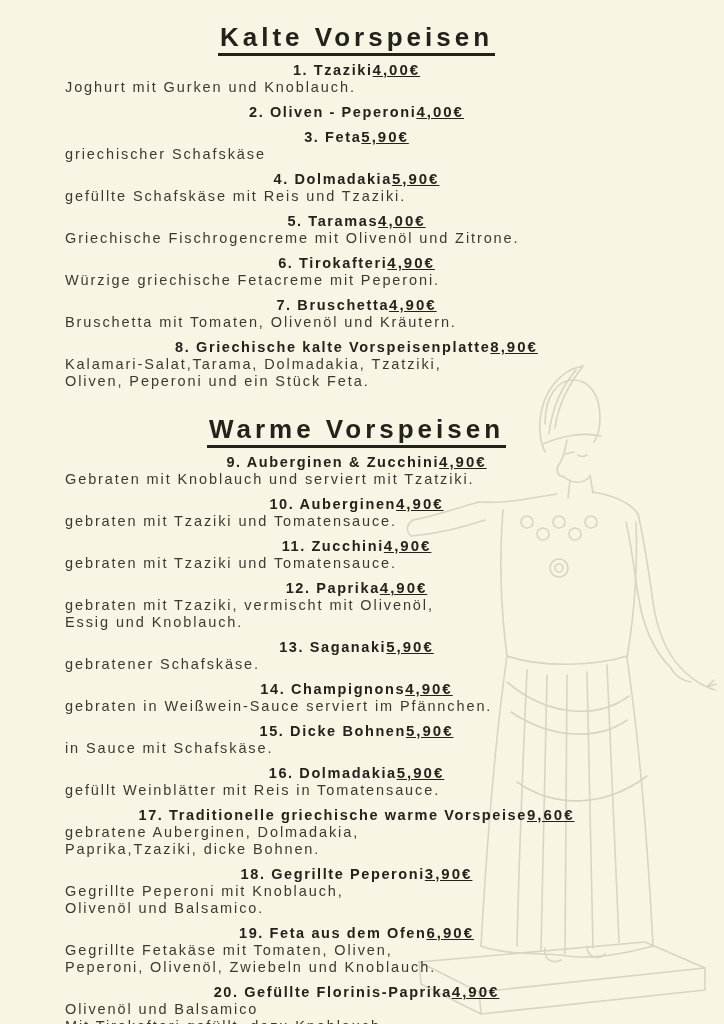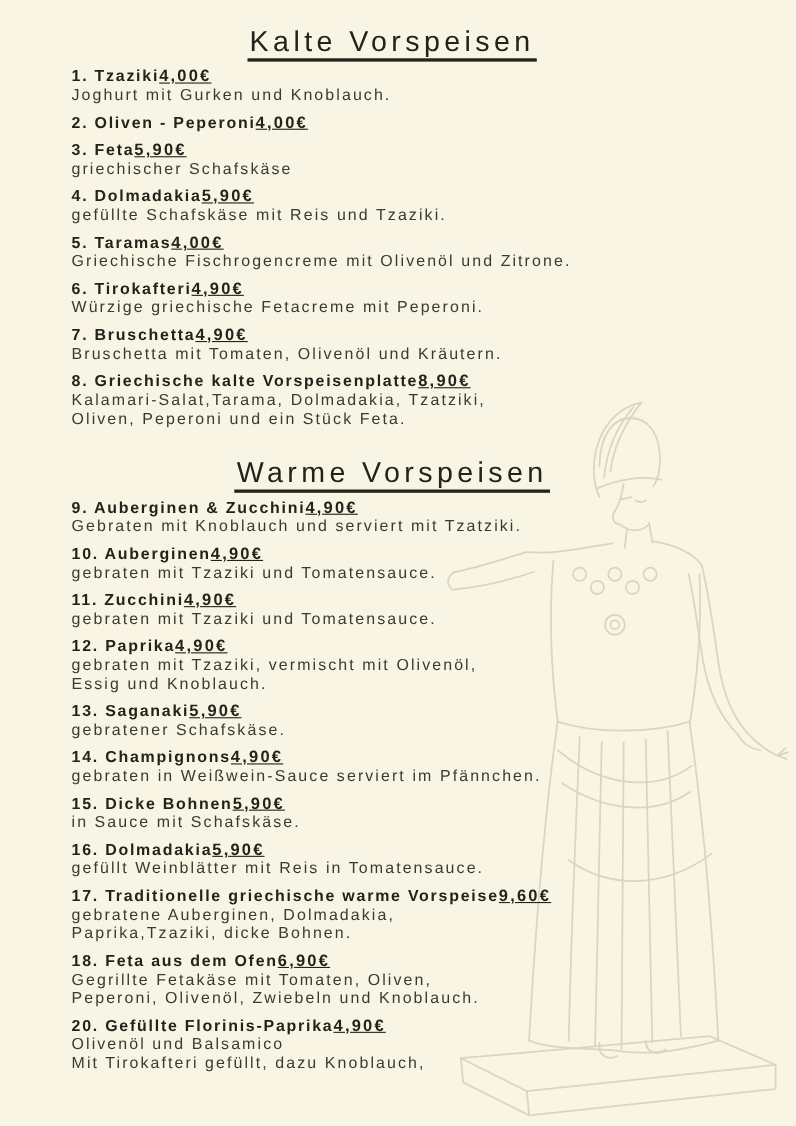--- a/index.html
+++ b/index.html
@@ -40,33 +40,33 @@
   .section-title-wrap{
     text-align:center;
     margin-bottom:5px;
   }
   .menu-section + .menu-section .section-title-wrap{
     margin-top:24px;
   }
   .section-title{
     display:inline-block;
     font-size:26px;
-    font-weight:400;
+    font-weight:700;
     letter-spacing:4px;
     line-height:30px;
     border-bottom:3px solid var(--ink);
     padding:0 2px 1px 2px;
     white-space:nowrap;
   }
   .menu-item{
     margin-bottom:7px;
   }
   .item-row{
     display:flex;
-    justify-content:flex-start;
+    justify-content:center;
     align-items:baseline;
   }
   .item-name{
     font-size:14.5px;
     font-weight:700;
     letter-spacing:1.6px;
     line-height:17px;
     white-space:nowrap;
   }
   .item-price{
@@ -333,24 +333,34 @@
     <div class="item-row">
       <span class="item-name">17. Traditionelle griechische warme Vorspeise</span>
       <span class="item-price">9,60€</span>
     </div>
     <div class="item-desc">
               <div class="desc-line">gebratene Auberginen, Dolmadakia,</div>
               <div class="desc-line">Paprika,Tzaziki, dicke Bohnen.</div>
             </div>
   </div>
 
-
-  <div class="menu-item">
-    <div class="item-row">
-      <span class="item-name">18. Feta aus dem Ofen</span>
+  <div class="menu-item">
+    <div class="item-row">
+      <span class="item-name">18. Gegrillte Peperoni</span>
+      <span class="item-price">3,90€</span>
+    </div>
+    <div class="item-desc">
+              <div class="desc-line">Gegrillte Peperoni mit Knoblauch,</div>
+              <div class="desc-line">Olivenöl und Balsamico.</div>
+            </div>
+  </div>
+
+  <div class="menu-item">
+    <div class="item-row">
+      <span class="item-name">19. Feta aus dem Ofen</span>
       <span class="item-price">6,90€</span>
     </div>
     <div class="item-desc">
               <div class="desc-line">Gegrillte Fetakäse mit Tomaten, Oliven,</div>
               <div class="desc-line">Peperoni, Olivenöl, Zwiebeln und Knoblauch.</div>
             </div>
   </div>
 
   <div class="menu-item">
     <div class="item-row">

